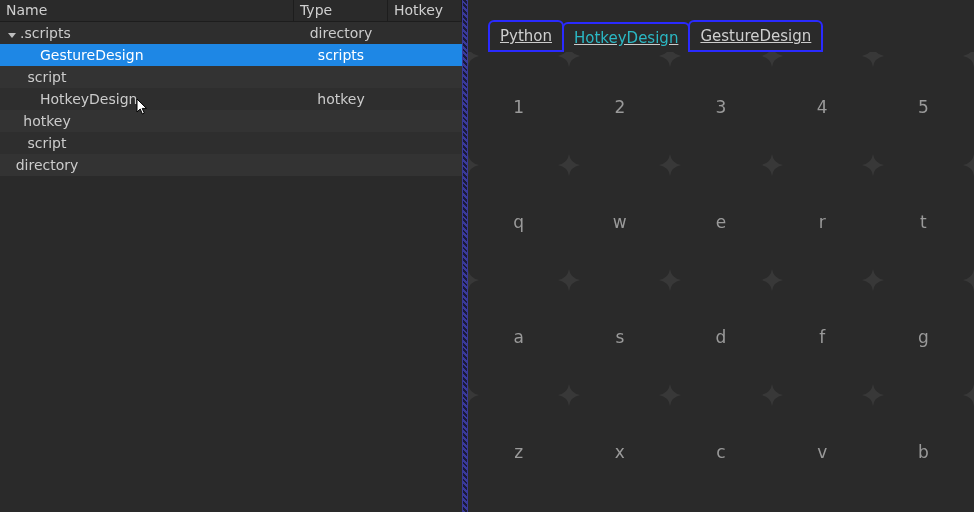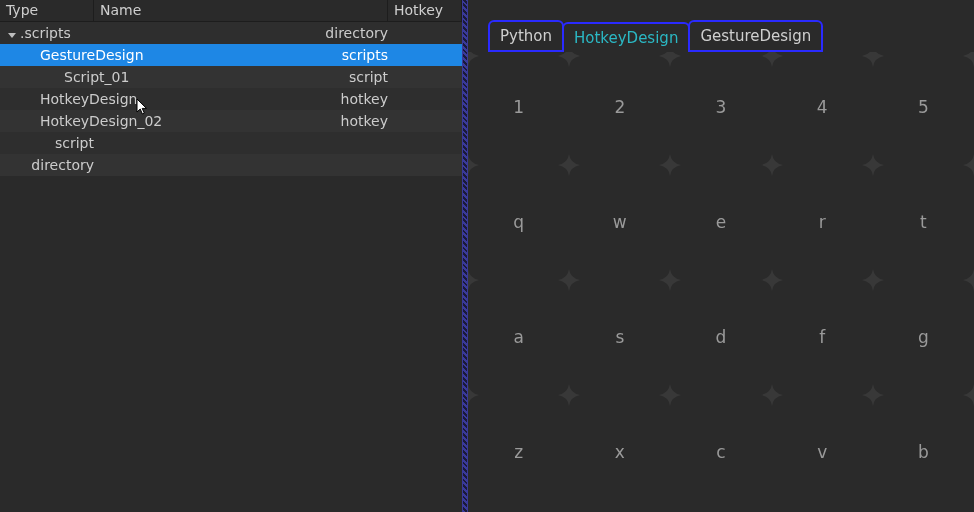--- a/index.html
+++ b/index.html
@@ -10,57 +10,57 @@
   .tree-header .col{border-right:1px solid #1d1d1d;border-bottom:1px solid #1d1d1d;padding:2px 6px 2px 6px;box-sizing:border-box;font-size:14px;color:#cfcfcf;}
   .col-name{width:294px;}
   .col-type{width:94px;}
   .col-hotkey{flex:1;}
   .tree-body{}
   .row{display:flex;height:22px;align-items:center;}
   .row.even{background:#2e2e2e;}
   .row.odd{background:#333333;}
   .row.selected{background:#1e87e5;color:#ffffff;}
   .row .cell-name{width:294px;display:flex;align-items:flex-end;box-sizing:border-box;}
-  .row .cell-type{width:94px;text-align:right;box-sizing:border-box;}
+  .row .cell-type{width:94px;text-align:center;box-sizing:border-box;}
   .row .cell-hotkey{flex:1;}
   .disclosure{width:12px;height:12px;display:inline-flex;align-items:center;justify-content:center;margin-left:2px;margin-right:2px;flex:0 0 12px;}
   .disclosure svg{display:block;}
   .indent-0 .cell-name{padding-left:4px;}
   .indent-1 .cell-name{padding-left:24px;}
   .indent-2 .cell-name{padding-left:48px;}
   .name-text{white-space:nowrap;}
   
   .cursor{position:absolute;pointer-events:none;}
   .cursor svg{display:block;}
   
   .splitter{width:6px;height:100%;background:repeating-linear-gradient(45deg,#3a3a9a 0 2px,#1a1a3a 2px 4px);border-left:1px solid #3a3a9a;border-right:1px solid #3a3a9a;box-sizing:border-box;flex:0 0 6px;}
   
-  .grid-panel{flex:1;height:100%;background:#2a2a2a;display:flex;flex-direction:column;box-sizing:border-box;overflow:hidden;}
+  .grid-panel{flex:1;height:100%;background:#2a2a2a;display:flex;flex-direction:column;box-sizing:border-box;overflow:hidden;text-decoration:underline;}
   .tabs{display:flex;align-items:flex-end;height:42px;padding-left:20px;padding-top:10px;}
   .tab{height:28px;padding:0 10px;display:flex;align-items:center;border:2px solid transparent;border-bottom:none;border-top-left-radius:6px;border-top-right-radius:6px;margin-right:-2px;color:#cfcfcf;font-size:15px;}
   .tab.inactive{border-color:#2a2aff;border-bottom:2px solid #2a2aff;}
   .tab.active{border-color:#2a2aff;border-bottom-color:transparent;color:#2bb8c4;background:#2a2a2a;position:relative;z-index:2;}
   .grid-area{flex:1;position:relative;overflow:hidden;}
   .key-row{position:absolute;left:0;right:0;display:flex;}
   .key-cell{flex:1;display:flex;align-items:center;justify-content:center;color:#9a9a9a;font-size:17px;}
   
   .spark{position:absolute;width:22px;height:22px;opacity:0.18;pointer-events:none;}
   .spark svg{display:block;}
   
   .grid-panel::after{content:"";position:absolute;left:468px;right:0;bottom:0;height:4px;}
 </style>
 </head>
 <body>
 
 <div class="app">
 
   <div class="tree-panel">
     <div class="tree-header">
+      <div class="col col-name">Name</div>
       <div class="col col-type">Type</div>
-      <div class="col col-name">Name</div>
       <div class="col col-hotkey">Hotkey</div>
     </div>
     <div class="tree-body" id="tree-body">
         <div class="row indent-0 even">
           <div class="cell-name">
             <span class="disclosure">
               <svg width="10" height="10" viewBox="0 0 10 10">
                 <path d="M1 3 L9 3 L5 8 Z" fill="#bdbdbd"></path>
               </svg>
             </span>
@@ -71,40 +71,32 @@
         </div>
         <div class="row indent-1 odd selected">
           <div class="cell-name">
             <span class="disclosure"></span>
             <span class="name-text">GestureDesign</span>
           </div>
           <div class="cell-type">scripts</div>
           <div class="cell-hotkey"></div>
         </div>
         <div class="row indent-2 odd">
-          <div class="cell-name">
-            <span class="disclosure"></span>
-            <span class="name-text">Script_01</span>
-          </div>
           <div class="cell-type">script</div>
           <div class="cell-hotkey"></div>
         </div>
         <div class="row indent-1 even">
           <div class="cell-name">
             <span class="disclosure"></span>
             <span class="name-text">HotkeyDesign</span>
           </div>
           <div class="cell-type">hotkey</div>
           <div class="cell-hotkey"></div>
         </div>
         <div class="row indent-1 odd">
-          <div class="cell-name">
-            <span class="disclosure"></span>
-            <span class="name-text">HotkeyDesign_02</span>
-          </div>
           <div class="cell-type">hotkey</div>
           <div class="cell-hotkey"></div>
         </div>
         <div class="row indent-1 even">
           <div class="cell-type">script</div>
           <div class="cell-hotkey"></div>
         </div>
         <div class="row indent-0 odd">
           <div class="cell-type">directory</div>
           <div class="cell-hotkey"></div>

